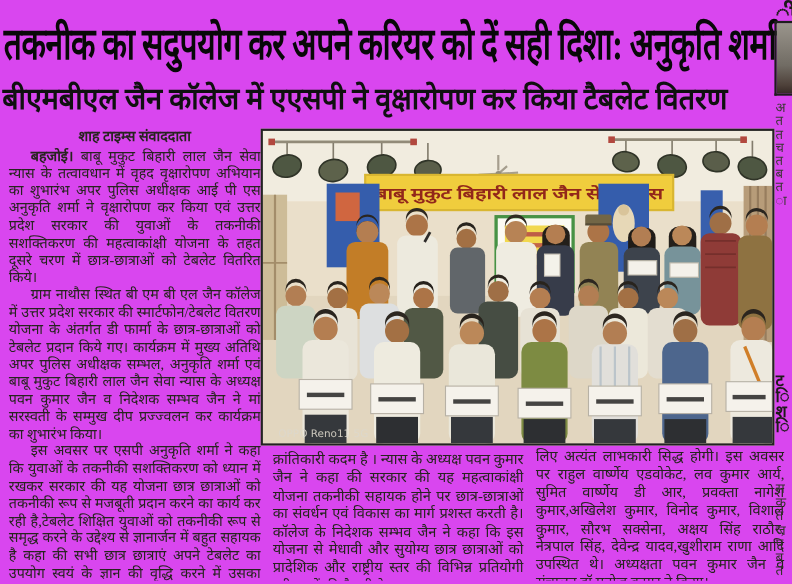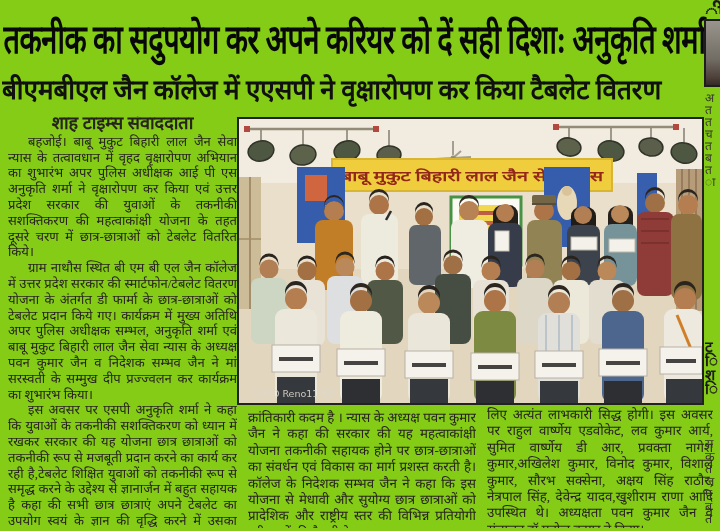--- a/index.html
+++ b/index.html
@@ -1,36 +1,36 @@
 <!DOCTYPE html>
 <html><head>
 <meta charset="utf-8">
 <style>
   html,body{margin:0;padding:0;background:#888;}
-  #page{position:relative;width:720px;height:531px;background:#84cc16;overflow:hidden;
+  #page{position:relative;width:720px;height:531px;background:#d946ef;overflow:hidden;
         font-family:"Liberation Serif", serif;color:#24221e;}
   
   #headline{position:absolute;left:2px;top:10px;width:706px;height:56px;
             display:flex;align-items:center;justify-content:center;overflow:hidden;}
   #headline .fitline{display:inline-block;white-space:nowrap;font-weight:700;
             font-size:34px;color:#080808;letter-spacing:-0.5px;}
   
   #subheadline{position:absolute;left:2px;top:68px;width:706px;height:42px;
             display:flex;align-items:center;overflow:hidden;}
   #subheadline .fitline{display:inline-block;white-space:nowrap;font-weight:700;
             font-size:26px;color:#101010;}
   
   .col{position:absolute;font-size:13px;line-height:15.8px;text-align:justify;
        overflow:hidden;color:#27241f;}
   #col-left{left:8px;top:116px;width:229px;height:412px;}
   #col-mid{left:248px;top:410px;width:228px;height:118px;line-height:16.4px;font-size:13.3px;}
   #col-right{left:487px;top:407px;width:226px;height:121px;line-height:16.4px;font-size:13.3px;}
-  .byline{text-align:center;font-weight:700;font-size:18px;margin:0 0 2px 0;}
+  .byline{text-align:center;font-weight:700;font-size:13px;margin:0 0 2px 0;}
   .para{margin:0;text-indent:20px;}
-  .dateline{font-weight:400;}
+  .dateline{font-weight:700;}
   
   #photo-frame{position:absolute;left:237px;top:117px;width:463px;height:284px;
                border:2px solid #222;background:#e7ddc8;}
   #photo-frame svg{display:block;}
   
   .edge-strip{position:absolute;left:705px;width:15px;overflow:hidden;
               font-weight:700;color:#1c1a18;white-space:pre-line;}
   #edge-top-mark{top:-4px;font-size:22px;height:18px;}
   #edge-photo-frag{position:absolute;left:704px;top:19px;width:16px;height:64px;
               background:linear-gradient(#9a958c 0%,#716c64 60%,#4e413a 88%,#362a26 100%);

